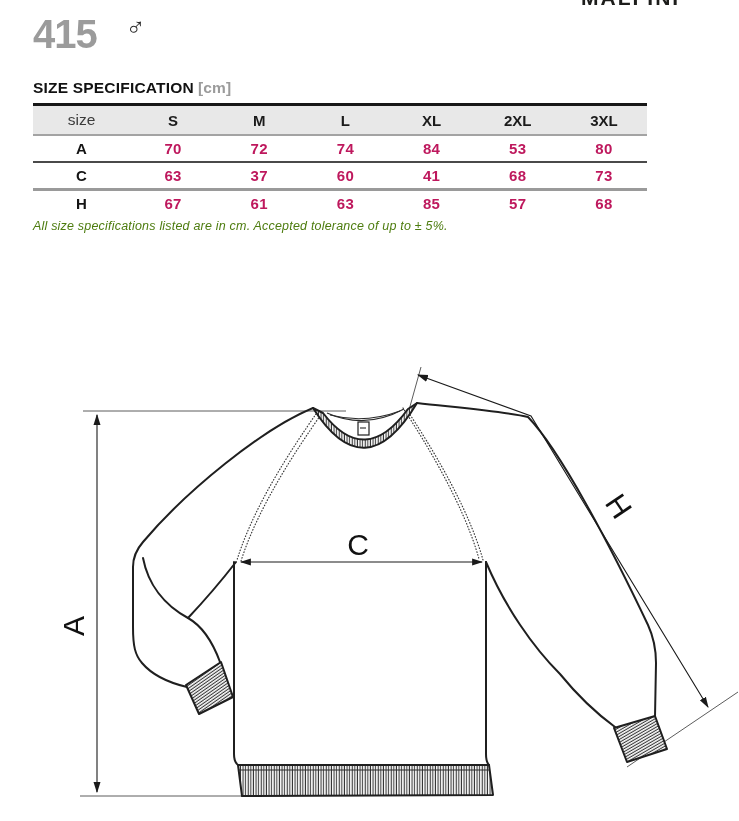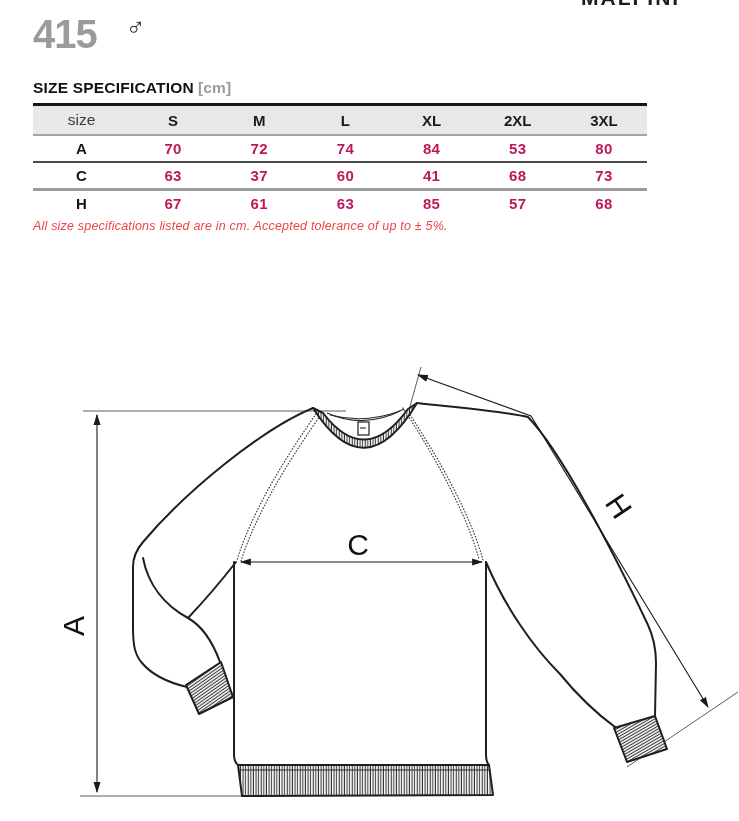--- a/index.html
+++ b/index.html
@@ -28,21 +28,21 @@
   table.sizes thead th{font-weight:bold;color:#1b1b1b;}
   table.sizes thead th.size-label{font-weight:400;color:#3c3c3c;font-size:15.5px;}
   table.sizes tbody tr{height:27px;}
   table.sizes thead tr{border-bottom:2px solid #a3a3a3;}
   table.sizes tbody tr.row-a{border-bottom:2px solid #4a4a4a;}
   table.sizes tbody tr.row-c{border-bottom:3px solid #9a9a9a;}
   table.sizes tbody th{font-weight:bold;color:#141414;}
   table.sizes tbody td{font-weight:bold;color:#be185d;letter-spacing:.3px;}
 
   .note{position:absolute;top:219px;left:33px;font-size:12.5px;font-style:italic;
-      color:#ef4444;letter-spacing:.2px;}
+      color:#4d7c0f;letter-spacing:.2px;}
 
   .drawing{position:absolute;top:330px;left:0;width:739px;height:491px;}
   .outline{fill:none;stroke:#1f1f1f;stroke-width:2;stroke-linecap:round;stroke-linejoin:round;}
   .thin{fill:none;stroke:#2a2a2a;stroke-width:1.1;}
   .seam{fill:none;stroke:#3a3a3a;stroke-width:1.2;stroke-dasharray:.6 2.4;stroke-linecap:round;}
   .dim{fill:none;stroke:#1a1a1a;stroke-width:1.1;}
   .witness{fill:none;stroke:#5c5c5c;stroke-width:1;}
   .dim-label{font-family:"Liberation Sans",sans-serif;font-size:30px;fill:#111;}
 </style>
 </head>

